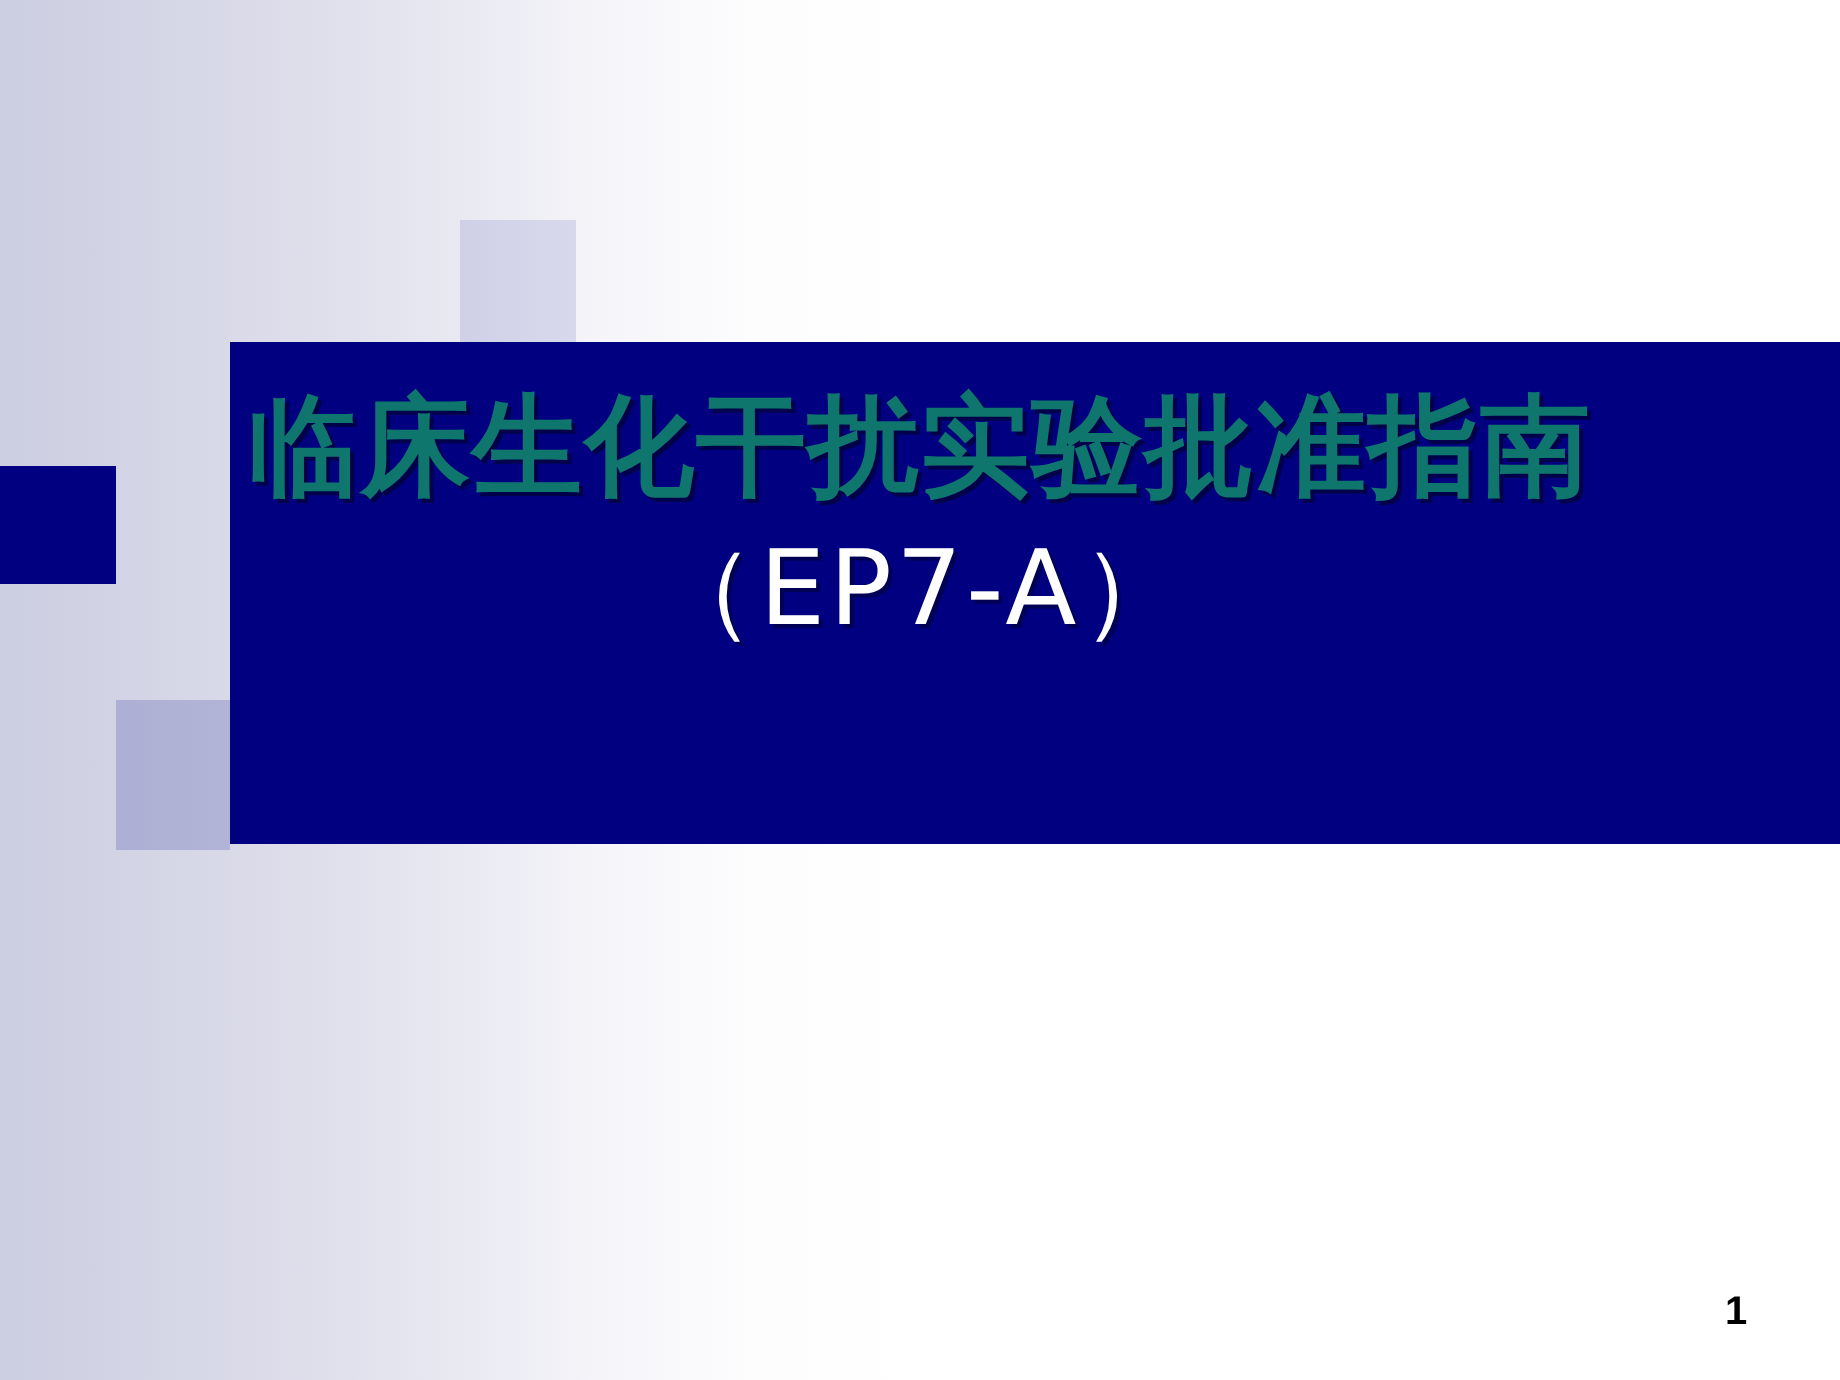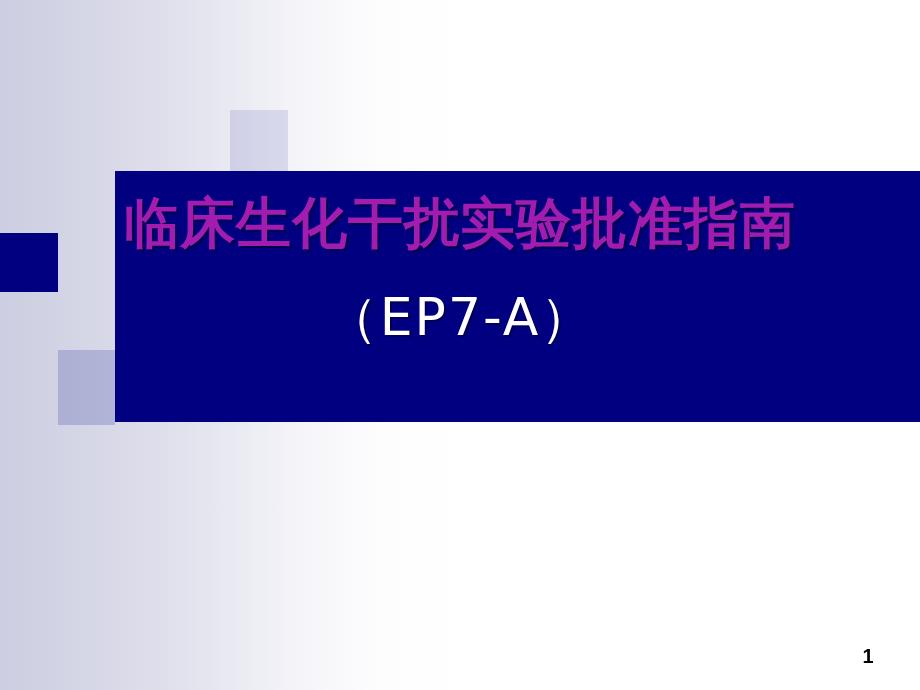--- a/index.html
+++ b/index.html
@@ -76,31 +76,31 @@
     width: 920px;
     text-align: center;
   }
 
   #title-line {
     font-family: "DejaVu Sans", "Liberation Sans", sans-serif;
     font-size: 55px;
     font-weight: bold;
     line-height: 1.0;
     letter-spacing: 1px;
-    color: #a21caf;
+    color: #0f766e;
     text-shadow: 2px 2px 0 rgba(0,0,30,0.55);
     white-space: nowrap;
   }
 
   #subtitle-line {
     font-family: "DejaVu Sans", "Liberation Sans", sans-serif;
     font-size: 52px;
     font-weight: normal;
     line-height: 1.0;
-    margin-top: 40px;
+    margin-top: 18px;
     color: #ffffff;
     text-shadow: 2px 2px 0 rgba(0,0,30,0.45);
     letter-spacing: 2px;
     white-space: nowrap;
   }
 
   
   #page-number {
     position: absolute;
     left: 848px;

